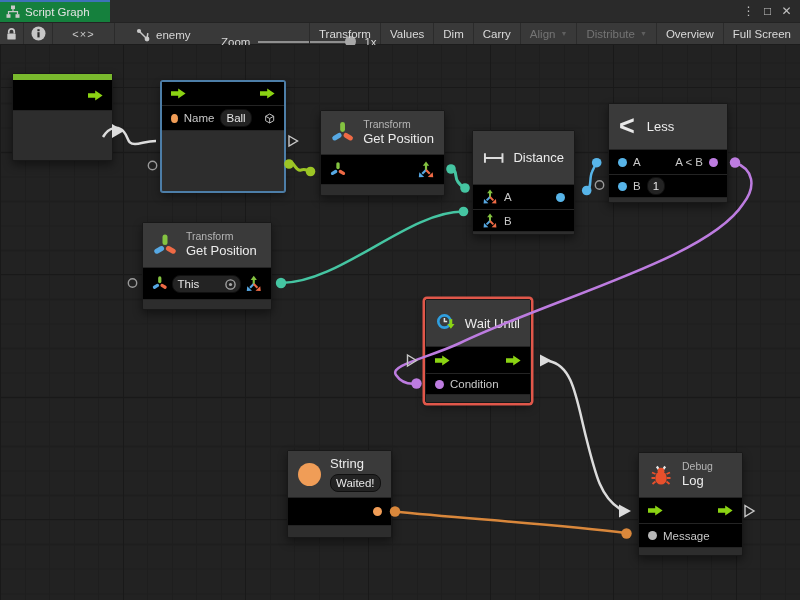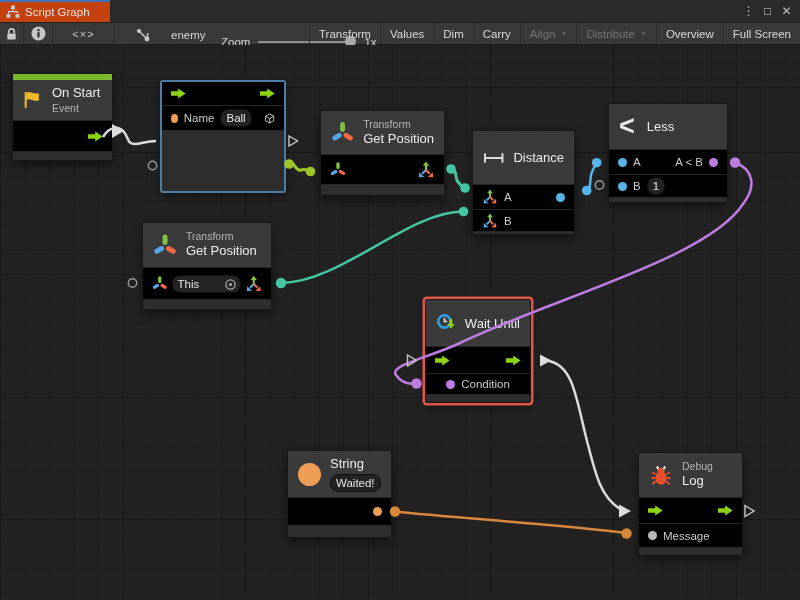--- a/index.html
+++ b/index.html
@@ -1,29 +1,29 @@
 <!DOCTYPE html>
 <html style="--flow-green: #8bd313; --event-green: #79b92d; --lime-wire: #9cc525; --teal: #45c5a2; --blue: #57b4e8; --purple: #bd7ce0; --orange-wire: #d9873b; --string-orange: #f09d57; --white-wire: #dcdcdc; --selection: #4d7ea8; --highlight: #e0574a; --transform-green: #84c341; --transform-blue: #56a8e3; --transform-orange: #ef6a45; --flag-yellow: #f0b929; --bug-red: #e8502c; --clock-blue: #2f9fe0; --gray-dot: #b8b8b8;"><head>
 <meta charset="utf-8">
 <style>
   html,body{margin:0;padding:0;background:#282828;width:800px;height:600px;overflow:hidden;
     font-family:"Liberation Sans",sans-serif;-webkit-font-smoothing:antialiased;}
   *{box-sizing:border-box;}
   
   .titlebar{position:absolute;left:0;top:0;width:800px;height:22px;background:#2a2a2a;}
-  .tab{position:absolute;left:0;top:0;width:110px;height:22px;background:#c2410c;
+  .tab{position:absolute;left:0;top:0;width:110px;height:22px;background:#15803d;
     border-top:2px solid #3d73b8;display:flex;align-items:center;gap:5px;padding:0 6px;}
   .tab-label{font-size:11.5px;color:#e3e3e3;white-space:nowrap;}
   .win-controls{position:absolute;right:4px;top:0;height:22px;display:flex;align-items:center;}
   .win-btn{width:19px;height:22px;color:#c2c2c2;font-size:12px;display:flex;align-items:center;justify-content:center;cursor:default;}
   
   .toolbar{position:absolute;left:0;top:22px;width:800px;height:23px;background:#393939;
     border-top:1px solid #232323;border-bottom:1px solid #1c1c1c;color:#d6d6d6;font-size:11.5px;}
   .tb-iconbtn{position:absolute;top:0;height:21px;display:flex;align-items:center;justify-content:center;border-right:1px solid #2b2b2b;}
-  .tb-mid{position:absolute;left:136px;top:0;height:23px;display:flex;align-items:center;gap:21px;}
+  .tb-mid{position:absolute;left:136px;top:0;height:23px;display:flex;align-items:center;gap:6px;}
   .tb-zoom{position:absolute;left:221px;top:8px;height:21px;display:flex;align-items:center;gap:8px;}
   .zoom-track{width:88px;height:2px;background:#8f8f8f;position:relative;}
   .zoom-handle{position:absolute;right:-10px;top:-5px;width:11px;height:11px;border-radius:50%;background:#a8a8a8;}
   .tb-buttons{position:absolute;right:0;top:0;height:21px;display:flex;}
   .tb-btn{display:flex;align-items:center;padding:0 9px;border-left:1px solid #2b2b2b;white-space:nowrap;color:#dadada;}
   .tb-btn.disabled{color:#747474;}
   .dd-arrow{font-size:7px;margin-left:5px;color:#9a9a9a;}
   .tb-btn.disabled .dd-arrow{color:#5f5f5f;}
   .glyph{color:#c9c9c9;}
   
@@ -138,30 +138,20 @@
     <div class="tb-btn">
         <span>Full Screen</span>
       </div>
   </div>
 </div>
 
 <div class="canvas">
 
   <div class="node" style="left:12px;top:28px;width:101px;height:88px;">
     <div style="height:6px;background:var(--event-green,#79b92d);"></div>
-    <div class="nhead" style="height:41px;padding:0 8px;">
-      <svg width="22" height="22" viewBox="0 0 24 24">
-        <rect x="4" y="3" width="2.2" height="18" rx="1" fill="var(--flag-yellow,#f0b929)"></rect>
-        <path d="M6,4 C10,1.5 13,6.5 19.5,4.5 L19.5,12.5 C13,14.5 10,9.5 6,12 Z" fill="var(--flag-yellow,#f0b929)"></path>
-      </svg>
-      <div class="ncol">
-        <span class="ntitle">On Start</span>
-        <span class="ncat">Event</span>
-      </div>
-    </div>
     <div class="nrow" style="height:31px;">
       <span class="spacer"></span>
       <svg width="15" height="11" viewBox="0 0 15 11">
         <path d="M0,3.2 h7.2 V0.4 L14.6,5.5 7.2,10.6 V7.8 H0 z" style="fill:var(--flow-green,#8bd313)"></path>
       </svg>
     </div>
     <div class="nfoot"></div>
   </div>
 
   <div class="node selected" style="left:161px;top:36px;width:124px;height:111px;">
@@ -328,21 +318,21 @@
     </div>
     <div class="nrow" style="height:27px;">
       <svg width="15" height="11" viewBox="0 0 15 11">
           <path d="M0,3.2 h7.2 V0.4 L14.6,5.5 7.2,10.6 V7.8 H0 z" style="fill:var(--flow-green,#8bd313)"></path>
         </svg>
       <span class="spacer"></span>
       <svg width="15" height="11" viewBox="0 0 15 11">
           <path d="M0,3.2 h7.2 V0.4 L14.6,5.5 7.2,10.6 V7.8 H0 z" style="fill:var(--flow-green,#8bd313)"></path>
         </svg>
     </div>
-    <div class="nrow" style="height:21px;justify-content:center;">
+    <div class="nrow" style="height:21px;">
       <span class="dot purple"></span>
       <span class="plabel">Condition</span>
     </div>
     <div class="nfoot"></div>
   </div>
 
   <div class="node" style="left:638px;top:407px;width:105px;height:104px;">
     <div class="nhead" style="height:45px;">
       <svg width="24" height="24" viewBox="0 0 24 24">
         <path d="M7.8,3.5 L10.2,6.8 M16.2,3.5 L13.8,6.8" stroke="#e8e8e8" stroke-width="2.2" fill="none"></path>

